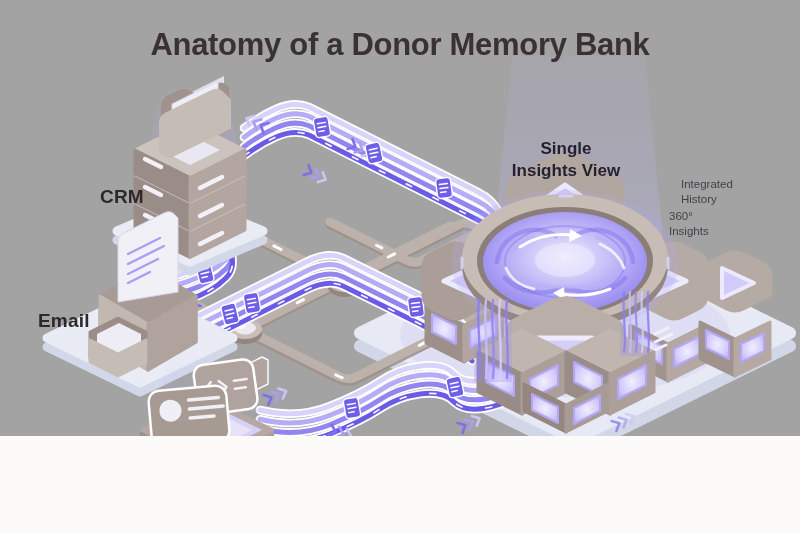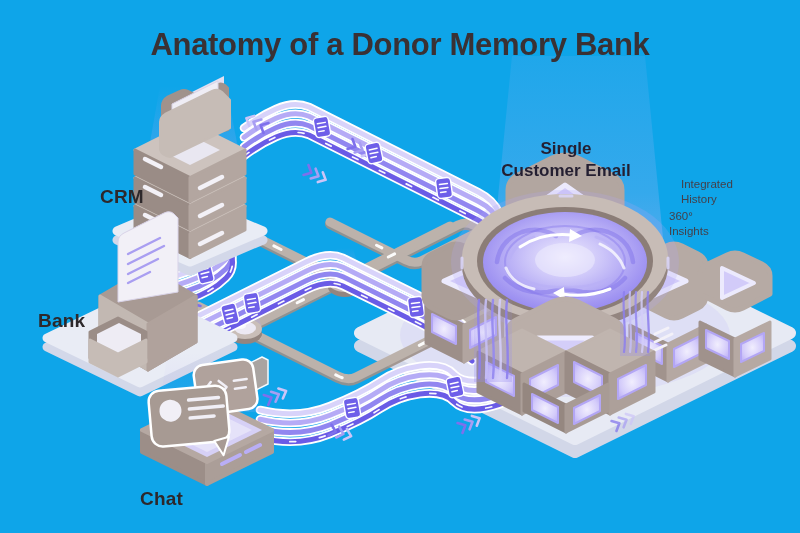--- a/index.html
+++ b/index.html
@@ -1,16 +1,16 @@
 <!DOCTYPE html>
 <html><head>
 <meta charset="utf-8">
 <style>
   html,body{margin:0;padding:0;background:#fcfbfa;}
-  .canvas{position:relative;width:800px;height:533px;background:#0ea5e9;overflow:hidden;
+  .canvas{position:relative;width:800px;height:436px;background:#a3a3a3;overflow:hidden;
           font-family:"Liberation Sans",sans-serif;}
   .canvas svg{position:absolute;left:0;top:0;}
   .lbl{position:absolute;white-space:pre-line;}
   .main-title{position:absolute;top:27px;left:0;width:800px;text-align:center;
               font-size:31px;font-weight:700;color:#3a3134;letter-spacing:-0.3px;}
   .src-label{font-size:19px;font-weight:700;color:#2d282b;letter-spacing:.2px;margin-top:24px;}
   .hub-title{font-size:17px;font-weight:700;color:#241f31;text-align:center;line-height:1.28;}
   .caption{font-size:11.5px;color:#44404a;line-height:1.32;font-weight:400;}
 </style>
 </head>
@@ -435,23 +435,23 @@
         <path d="M642,292 C640,312 645,334 642,352" stroke="#d4cefa"></path>
         <path d="M648,292 C646,312 651,334 648,352" stroke="#8d7fee"></path>
       </g>
     </g>
   </g>
 </svg>
 
 <div class="main-title">Anatomy of a Donor Memory Bank</div>
 
 <div class="lbl src-label" style="left:100px;top:162px;">CRM</div>
-<div class="lbl src-label" style="left:38px;top:286px;">Bank</div>
+<div class="lbl src-label" style="left:38px;top:286px;">Email</div>
 <div class="lbl src-label" style="left:140px;top:464px;">Chat</div>
 
 <div class="lbl hub-title" style="left:488px;top:138px;width:156px;">Single
-Customer Email</div>
+Insights View</div>
 <div class="lbl caption" style="left:637px;top:177px;margin-left:44px;">Integrated
 History</div>
 <div class="lbl caption" style="left:669px;top:209px;">360°
 Insights</div>
 
 </div>
 
 </body></html>

